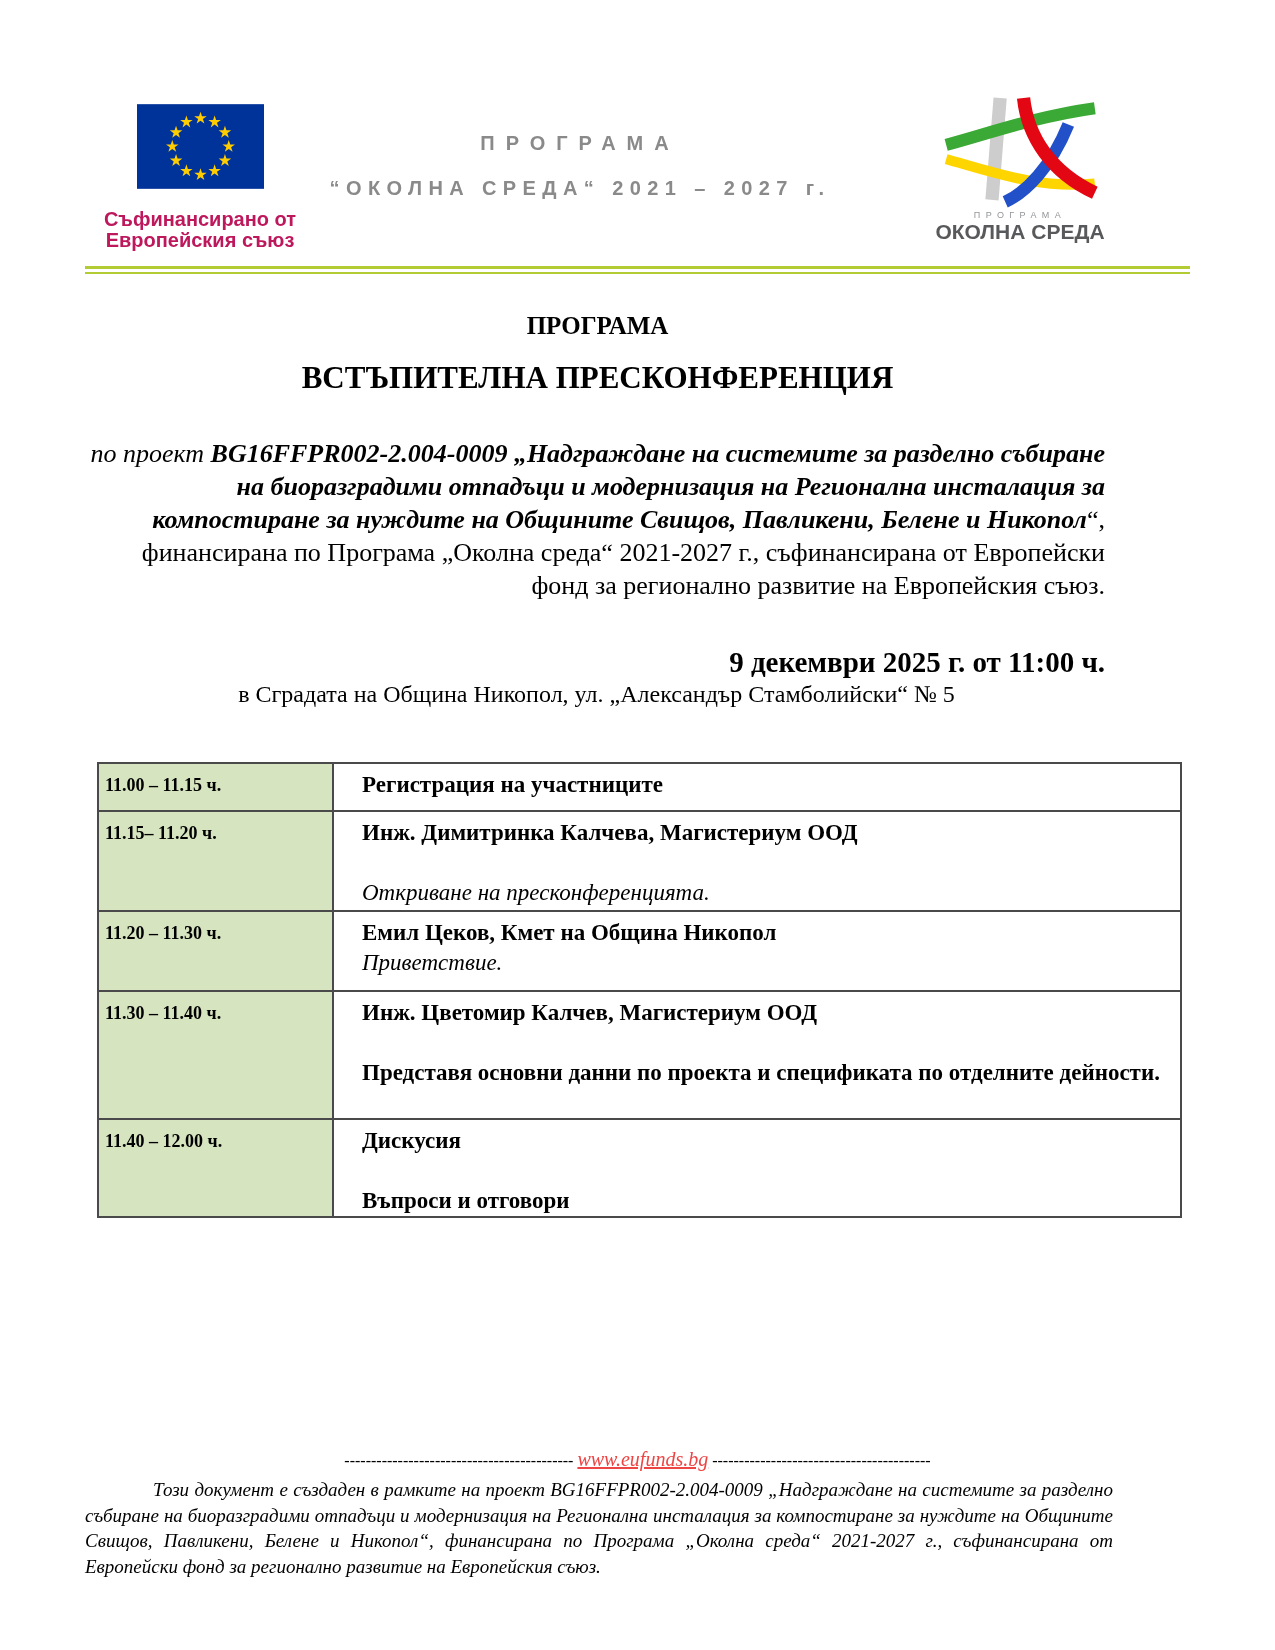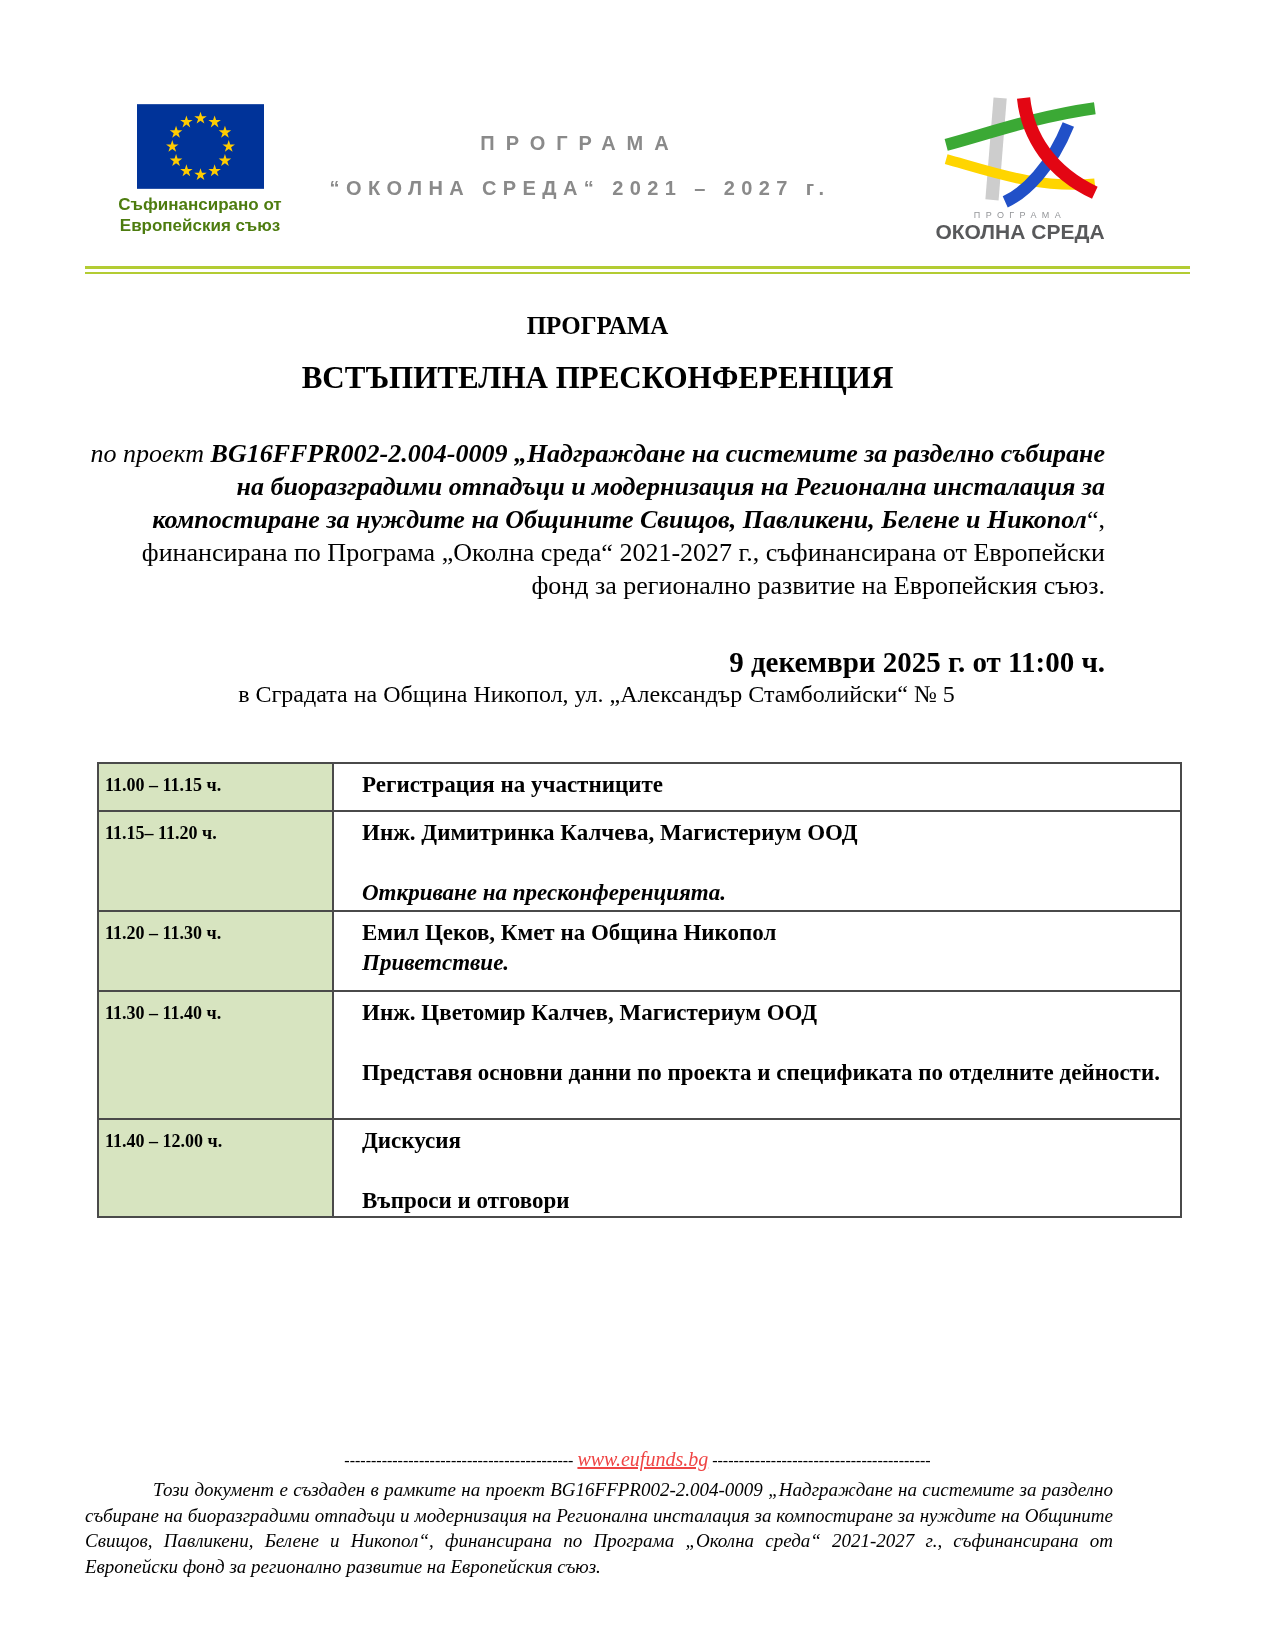--- a/index.html
+++ b/index.html
@@ -10,24 +10,24 @@
     background:#ffffff;
     font-family:"Liberation Serif", serif;
     color:#000000;
     overflow:hidden;
   }
 
   
   .eu-block { position:absolute; left:100px; top:104px; width:200px; text-align:center; }
   .eu-flag { display:block; margin:0 auto; }
   .eu-caption {
-    margin-top:5px;
-    font-family:"Liberation Sans", sans-serif;
-    font-weight:bold; font-size:17px; line-height:21px;
-    color:#4d7c0f;
+    margin-top:20px;
+    font-family:"Liberation Sans", sans-serif;
+    font-weight:bold; font-size:20px; line-height:21px;
+    color:#be185d;
   }
 
   .header-center {
     position:absolute; left:280px; top:132px; width:600px;
     text-align:center;
     font-family:"Liberation Sans", sans-serif;
     font-weight:bold; color:#8a8a8a;
   }
   .header-center .line1 { font-size:20px; letter-spacing:0.55em; }
   .header-center .line2 { margin-top:22px; font-size:20px; letter-spacing:0.32em; white-space:nowrap; }
@@ -81,21 +81,21 @@
   }
   .agenda td.time {
     width:235px; background:#d7e4c0;
     font-weight:bold; font-size:18px; line-height:30px;
     padding:6px 2px 0 6px; white-space:nowrap;
   }
   .agenda td.content {
     font-size:23px; font-weight:bold; line-height:30px;
     padding:6px 10px 0 28px;
   }
-  .agenda .note-italic { font-weight:bold; font-style:italic; }
+  .agenda .note-italic { font-weight:normal; font-style:italic; }
   .agenda .gap-line { height:30px; }
   .r1 td { height:48px; }
   .r2 td { height:100px; }
   .r3 td { height:80px; }
   .r4 td { height:128px; }
   .r5 td { height:92px; }
 
   
   .link-line {
     position:absolute; left:0; top:1448px; width:1275px;

